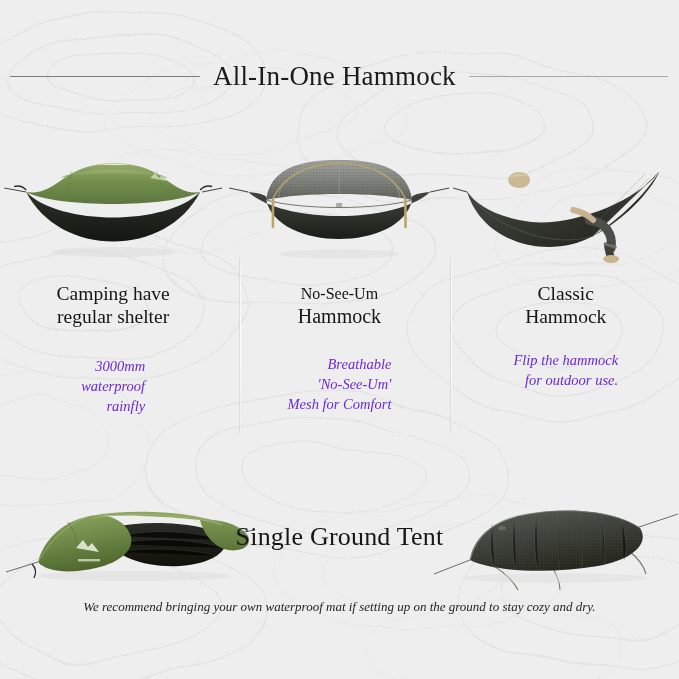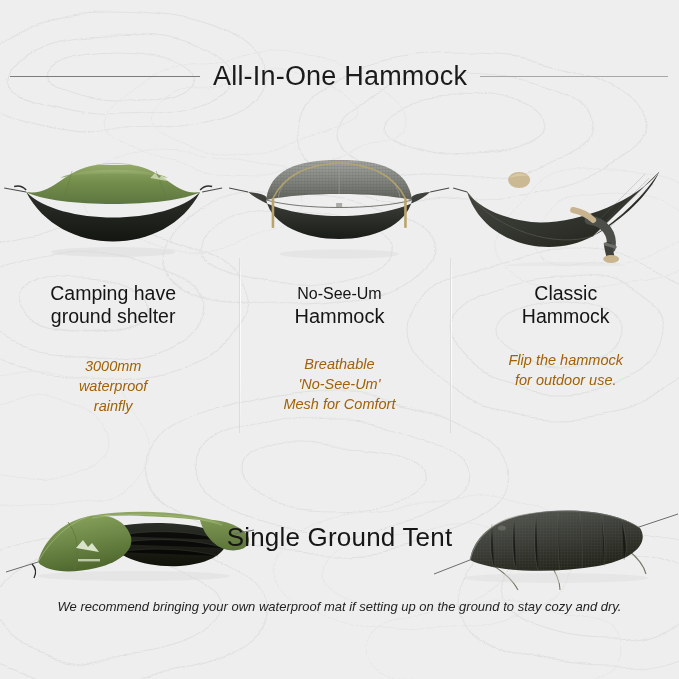--- a/index.html
+++ b/index.html
@@ -13,20 +13,21 @@
     font-family: "Liberation Sans", sans-serif;
     background: #efefef;
   }
 
   #page {
     position: relative;
     width: 679px;
     height: 679px;
     background: #eeeeee;
     overflow: hidden;
+    font-family: Liberation Serif, serif;
   }
 
   
   .topo {
     position: absolute;
     inset: 0;
     z-index: 0;
     pointer-events: none;
   }
   .topo svg { display: block; width: 100%; height: 100%; }
@@ -101,22 +102,22 @@
     color: #151515;
     font-size: 19.5px;
     line-height: 23px;
     font-weight: 400;
     margin-top: 16px;
   }
   .col-heading .small { font-size: 16px; display: block; }
   .col-heading .big   { font-size: 20px; display: block; }
 
   .col-sub {
-    text-align: center;
-    color: #a16207;
+    text-align: right;
+    color: #6d28d9;
     font-size: 14.5px;
     line-height: 20px;
     font-style: italic;
     margin-top: 26px;
   }
   .col:nth-child(1) .col-sub { margin-top: 28px; }
   .col:nth-child(3) .col-sub { margin-top: 22px; }
 
   
   .ground {
@@ -268,21 +269,21 @@
           <path d="M72 23 L 64 50" stroke="#5e7640" stroke-width="0.7" fill="none" opacity="0.55"></path>
           <path d="M156 23 L 166 50" stroke="#5e7640" stroke-width="0.7" fill="none" opacity="0.55"></path>
 
           <path d="M150 30 l5 -5 l4 5 l3 -3 l5 6 z" fill="#cdd9b4" opacity="0.85"></path>
 
           <ellipse cx="113" cy="104" rx="62" ry="5" fill="#d9d9d9" opacity="0.5"></ellipse>
         </svg>
       </div>
       <div class="col-heading">
         <span>Camping have</span><br>
-        <span>ground shelter</span>
+        <span>regular shelter</span>
       </div>
       <div class="col-sub">
         <span>3000mm</span><br>
         <span>waterproof</span><br>
         <span>rainfly</span>
       </div>
     </div>
 
     <div class="col">
       <div class="art">

